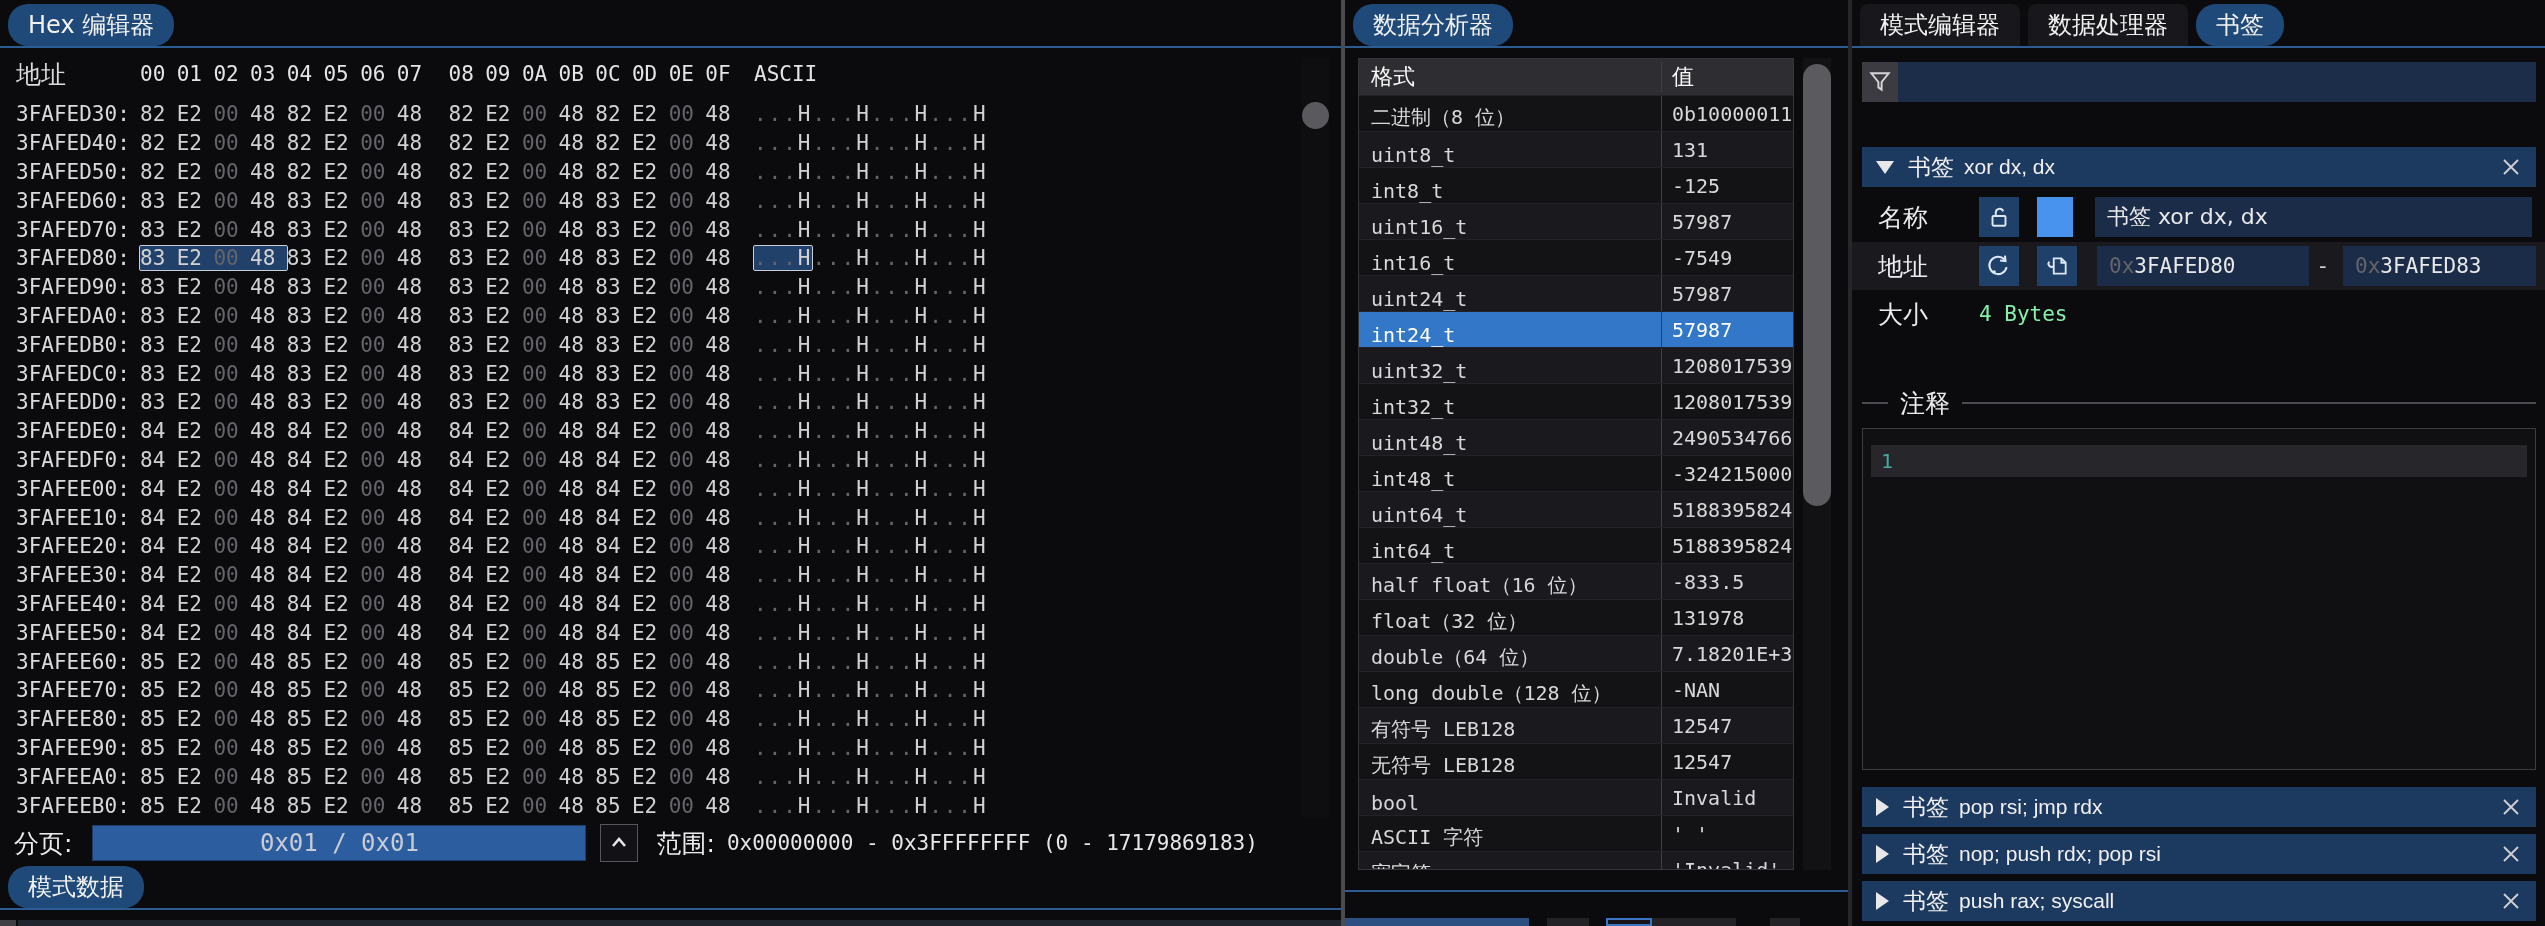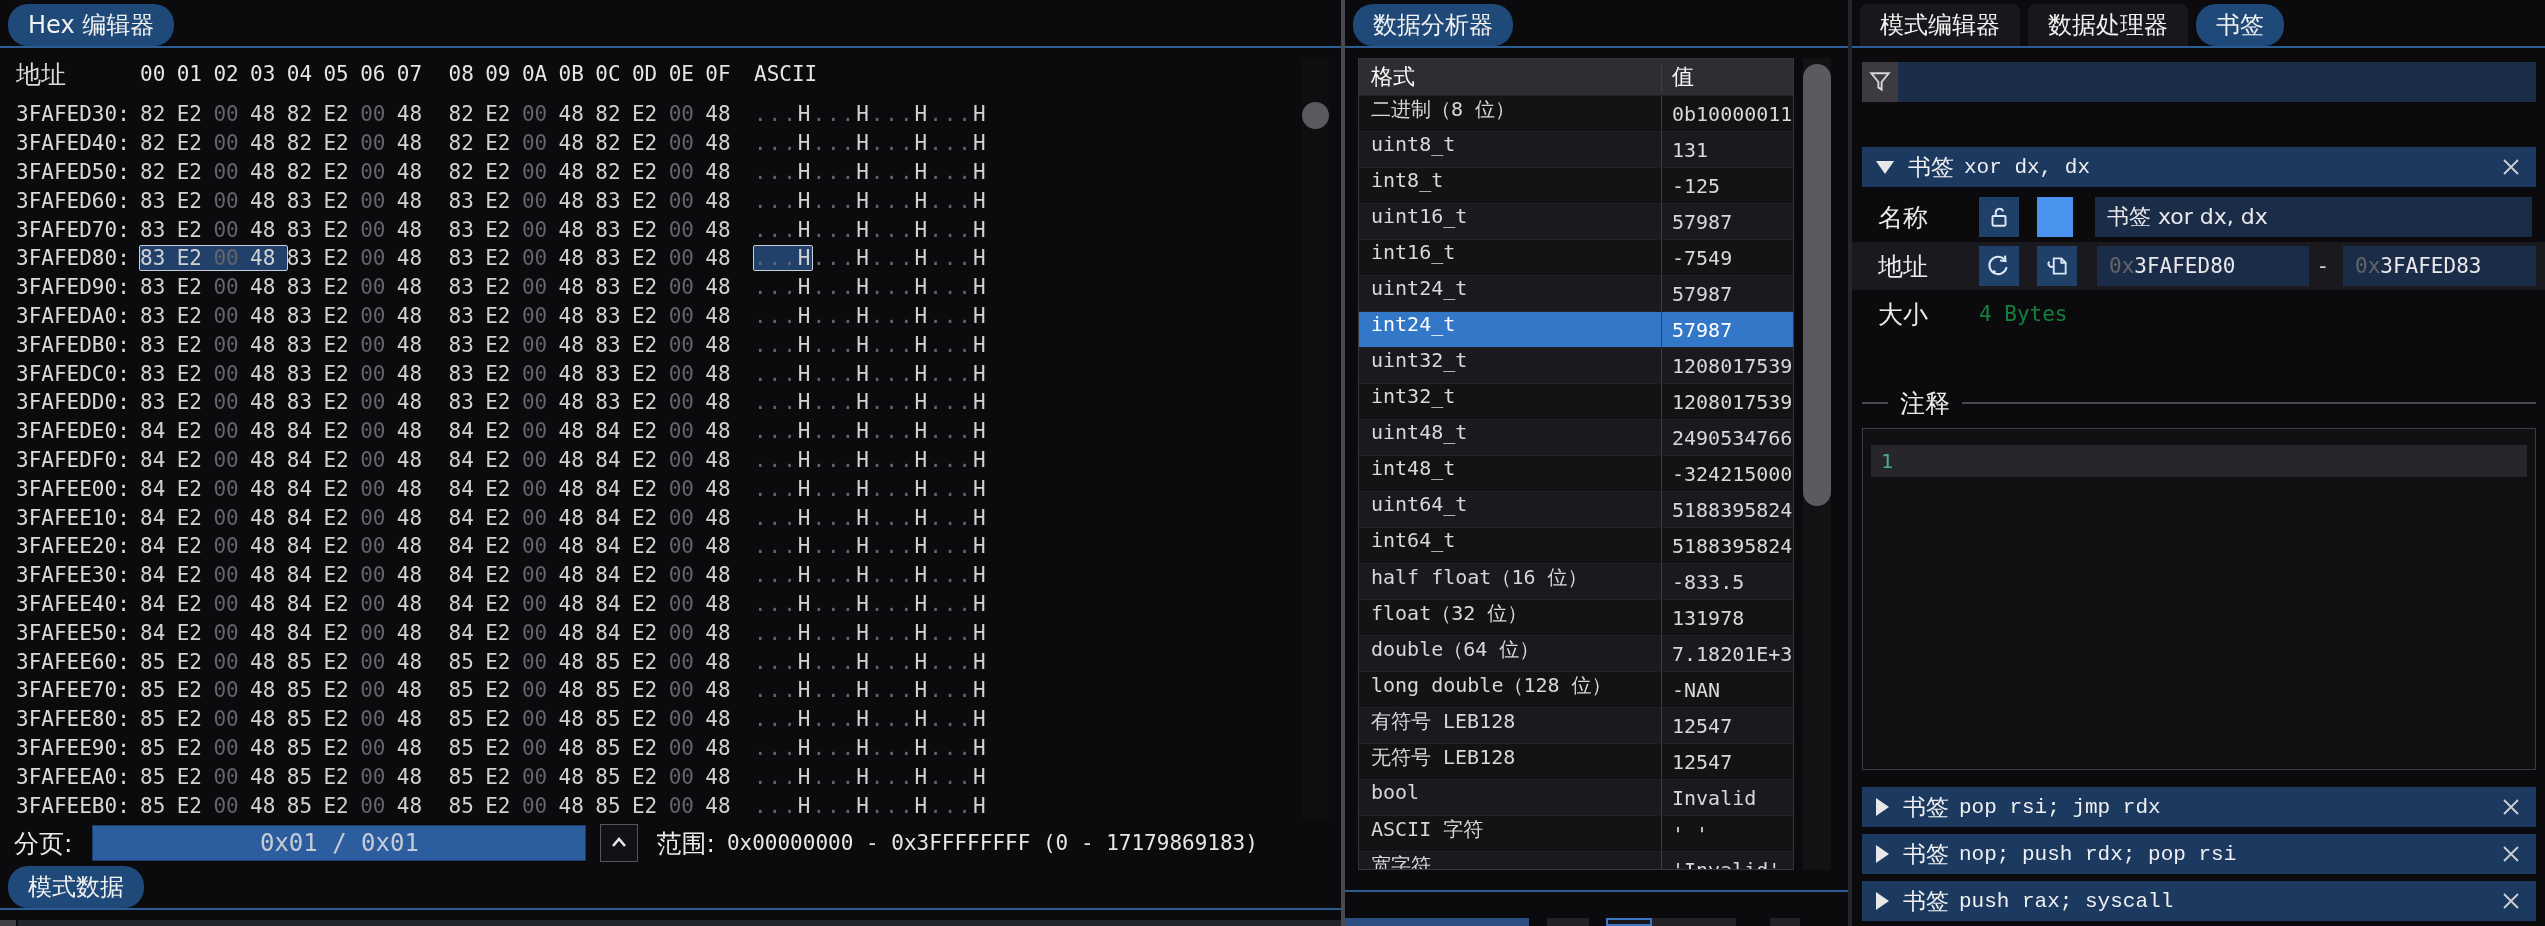--- a/index.html
+++ b/index.html
@@ -50,39 +50,39 @@
   #patline{top:908px;}
   .sliver{position:absolute;height:6px;top:920px;}
 
   
   #insp-table{position:absolute;left:13px;top:58px;width:436px;border:1px solid #35353a;box-sizing:border-box;}
   .ihead{display:flex;height:36px;background:#2d2d32;color:#fafafa;align-items:center;font-size:22px;}
   .icol-f{width:302px;padding-left:12px;box-sizing:border-box;flex:none;}
   .icol-v{width:132px;padding-left:10px;box-sizing:border-box;flex:none;border-left:1px solid #3f3f45;
           overflow:hidden;white-space:nowrap;}
   #insp-rows{height:774px;overflow:hidden;}
-  .irow{display:flex;height:35px;align-items:flex-start;font-size:20px;
+  .irow{display:flex;height:35px;align-items:flex-end;font-size:20px;
         font-family:"DejaVu Sans Mono","DejaVu Sans",monospace;border-top:1px solid #232327;}
   .irow:nth-child(odd){background:#131316;}
   .irow:nth-child(even){background:#1a1a1e;}
   .irow.selected{background:#3377c9;color:#ffffff;}
   .irow .icol-v{height:35px;display:flex;align-items:center;}
   #insp-scroll-track{position:absolute;left:458px;top:58px;width:28px;height:812px;background:#121214;}
   #insp-scroll-thumb{position:absolute;left:458px;top:64px;width:28px;height:442px;border-radius:14px;background:#5a5a5f;}
   #insp-bottomline{position:absolute;left:0;right:0;top:890px;height:2px;background:#2b5c92;}
 
   
   .brow{position:absolute;left:0;width:693px;display:flex;align-items:center;}
   #bm-filter-btn{position:absolute;left:10px;top:62px;width:36px;height:40px;background:#3b3b41;
                  display:flex;align-items:center;justify-content:center;}
   #bm-filter-input{position:absolute;left:46px;top:62px;width:638px;height:40px;background:#1c2d49;box-sizing:border-box;}
   .bmbar{position:absolute;left:10px;width:674px;height:40px;background:#1c3a5f;display:flex;
          align-items:center;padding:0 14px;box-sizing:border-box;color:#f0f0f2;}
   .bmbar .cjk{font-size:23px;margin:0 10px 0 14px;white-space:nowrap;}
-  .bmbar .mono{font-family:Liberation Mono, monospace;font-size:21px;white-space:nowrap;}
+  .bmbar .mono{font-family:Liberation Sans, sans-serif;font-size:21px;white-space:nowrap;}
   .tri-down{width:0;height:0;border-left:9px solid transparent;border-right:9px solid transparent;
             border-top:13px solid #e8e8ea;}
   .tri-right{width:0;height:0;border-top:9px solid transparent;border-bottom:9px solid transparent;
              border-left:13px solid #e8e8ea;}
   .xclose{margin-left:auto;}
   .iconbtn{width:40px;height:40px;background:#1e4069;display:flex;align-items:center;justify-content:center;flex:none;}
   .field{background:#1b2c49;height:40px;display:flex;align-items:center;padding-left:12px;
          font-family:"DejaVu Sans Mono",monospace;font-size:21px;color:#e8e8ea;box-sizing:border-box;}
   .fieldmix{font-family:"DejaVu Sans","DejaVu Sans Mono",sans-serif;font-size:22px;}
   #bm-name-row{top:196px;height:42px;}
@@ -1327,21 +1327,21 @@
     </div>
     <span style="position:absolute;left:467px;top:12px;font-size:21px;color:#d0d0d4">-</span>
     <div class="field" style="position:absolute;left:491px;width:193px;top:4px">
       <span class="dim">0x</span>
         <span id="addr-end-val">3FAFED83</span>
     </div>
   </div>
 
   <div class="brow" id="bm-size-row">
     <span class="cjklabel rowlabel">大小</span>
-    <span style="position:absolute;left:127px;font-family:'DejaVu Sans Mono',monospace;font-size:21px;color:#15803d">4 Bytes</span>
+    <span style="position:absolute;left:127px;font-family:'DejaVu Sans Mono',monospace;font-size:21px;color:#86efac">4 Bytes</span>
   </div>
 
   <div id="comment-sep">
     <span class="seg" style="width:26px"></span>
     <span class="cjklabel" style="margin:0 12px">注释</span>
     <span class="seg" style="flex:1"></span>
   </div>
 
   <div id="comment-box">
     <div id="comment-line">

